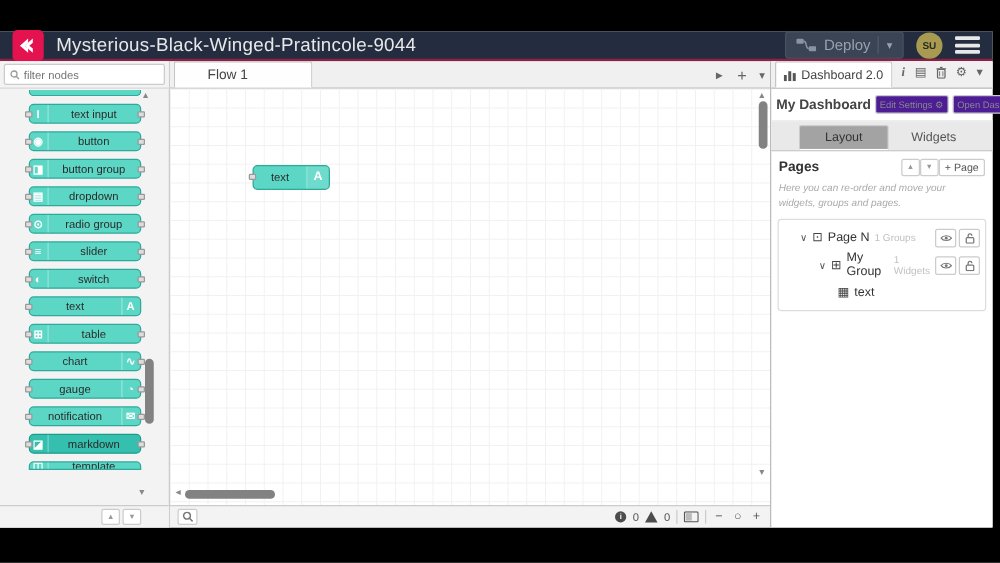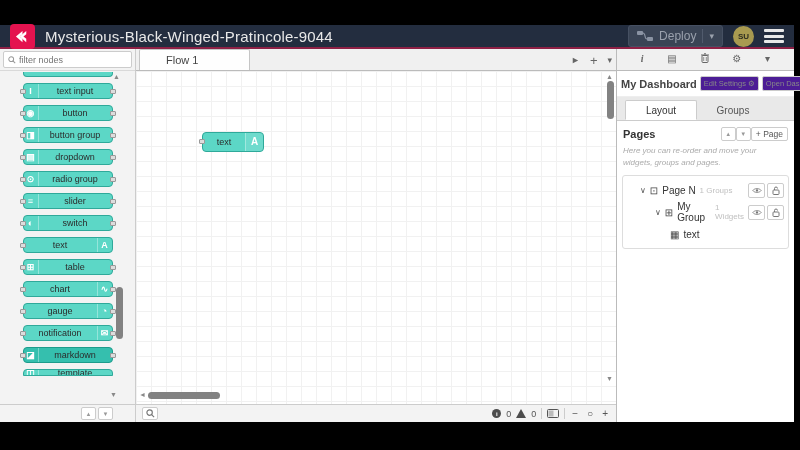--- a/index.html
+++ b/index.html
@@ -116,22 +116,22 @@
   .side-icons { flex:1; display:flex; align-items:center; justify-content:space-evenly; height:22px; }
   .side-icon { font-size:10px; color:#666; cursor:pointer; background:none; border:none; line-height:1;
                font-family:"Liberation Serif",serif; }
   .dash-row { display:flex; align-items:center; padding:5px 4px; gap:3px; border-bottom:1px solid #eee; }
   .dash-name { font-size:11px; color:#444; font-weight:bold; flex:1; white-space:nowrap; }
   .dash-btn { border:1px solid #ccc; background:#4c1d95; border-radius:2px; color:#888; font-size:7.5px;
               padding:2px 3px; cursor:pointer; white-space:nowrap; font-family:"Liberation Sans",sans-serif; }
   .lt-tabs { display:flex; background:#e9e9e9; border-bottom:1px solid #ccc; padding-top:3px; }
   .lt-tab { width:72px; height:20px; display:flex; align-items:center; justify-content:center;
             font-size:10px; color:#555; cursor:pointer; }
-  .lt-tab.active { background:#ffffff; border:1px solid #ccc; border-bottom:1px solid #fff;
-                   margin-bottom:-1px; border-radius:2px 2px 0 0; margin-left:8px; color:#333; }
+  .lt-tab.active { background:#a3a3a3; border:1px solid #ccc; border-bottom:1px solid #fff;
+                   margin-bottom:-1px; border-radius:2px 2px 0 0; margin-left:22px; color:#333; }
   .pages-head { display:flex; align-items:center; padding:6px 6px 2px 6px; gap:0; }
   .pages-title { font-size:11px; font-weight:bold; color:#333; flex:1; }
   .pg-btn { border:1px solid #ccc; background:#fff; border-radius:2px; color:#999; font-size:6px;
             width:15px; height:14px; display:flex; align-items:center; justify-content:center; cursor:pointer; }
   .add-page { border:1px solid #ccc; background:#fff; border-radius:2px; color:#555; font-size:8.5px;
               height:14px; padding:0 4px; cursor:pointer; font-family:"Liberation Sans",sans-serif; }
   .help-text { font-size:8px; font-style:italic; color:#aaa; padding:2px 8px 6px 6px; line-height:1.5; }
   .tree { border:1px solid #ddd; border-radius:3px; margin:0 5px; background:#fff; padding:3px 0; }
   .tree-row { display:flex; align-items:center; height:22px; gap:4px; padding-right:4px; }
   .t-caret { font-size:8px; color:#555; cursor:pointer; }
@@ -328,20 +328,28 @@
             <span class="v-sep"></span>
             <button class="zoom-btn">−</button>
             <button class="zoom-btn">○</button>
             <button class="zoom-btn">+</button>
           </div>
         </div>
       </div>
 
       <div class="sidebar">
         <div class="side-tabbar">
+          <div class="side-tab">
+            <svg width="10" height="9" viewBox="0 0 10 9">
+                <rect x="0" y="4" width="2.4" height="5" fill="#555"></rect>
+                <rect x="3.6" y="1" width="2.4" height="8" fill="#555"></rect>
+                <rect x="7.2" y="2.5" width="2.4" height="6.5" fill="#555"></rect>
+              </svg>
+            <span class="side-tab-label">Dashboard 2.0</span>
+          </div>
           <div class="side-icons">
             <button class="side-icon" style="font-style:italic;font-weight:bold;">i</button>
             <button class="side-icon">▤</button>
             <button class="side-icon">
               <svg width="8" height="10" viewBox="0 0 8 10">
                   <rect x="1" y="2.5" width="6" height="7" rx="1" fill="none" stroke="#666"></rect>
                   <line x1="0" y1="2" x2="8" y2="2" stroke="#666"></line>
                   <line x1="3" y1="0.8" x2="5" y2="0.8" stroke="#666"></line>
                   <line x1="2.7" y1="4" x2="2.7" y2="8" stroke="#666" stroke-width=".7"></line>
                   <line x1="5.3" y1="4" x2="5.3" y2="8" stroke="#666" stroke-width=".7"></line>
@@ -353,21 +361,21 @@
         </div>
 
         <div class="dash-row">
           <span class="dash-name">My Dashboard</span>
           <button class="dash-btn"><span>Edit Settings</span> <span>⚙</span></button>
           <button class="dash-btn"><span>Open Dashboard</span> </button>
         </div>
 
         <div class="lt-tabs">
           <div class="lt-tab active">Layout</div>
-          <div class="lt-tab">Groups</div>
+          <div class="lt-tab">Widgets</div>
         </div>
 
         <div class="pages-head">
           <span class="pages-title">Pages</span>
           <button class="pg-btn">▲</button>
           <button class="pg-btn">▼</button>
           <button class="add-page">+ Page</button>
         </div>
 
         <div class="help-text">Here you can re-order and move your widgets, groups and pages.</div>

